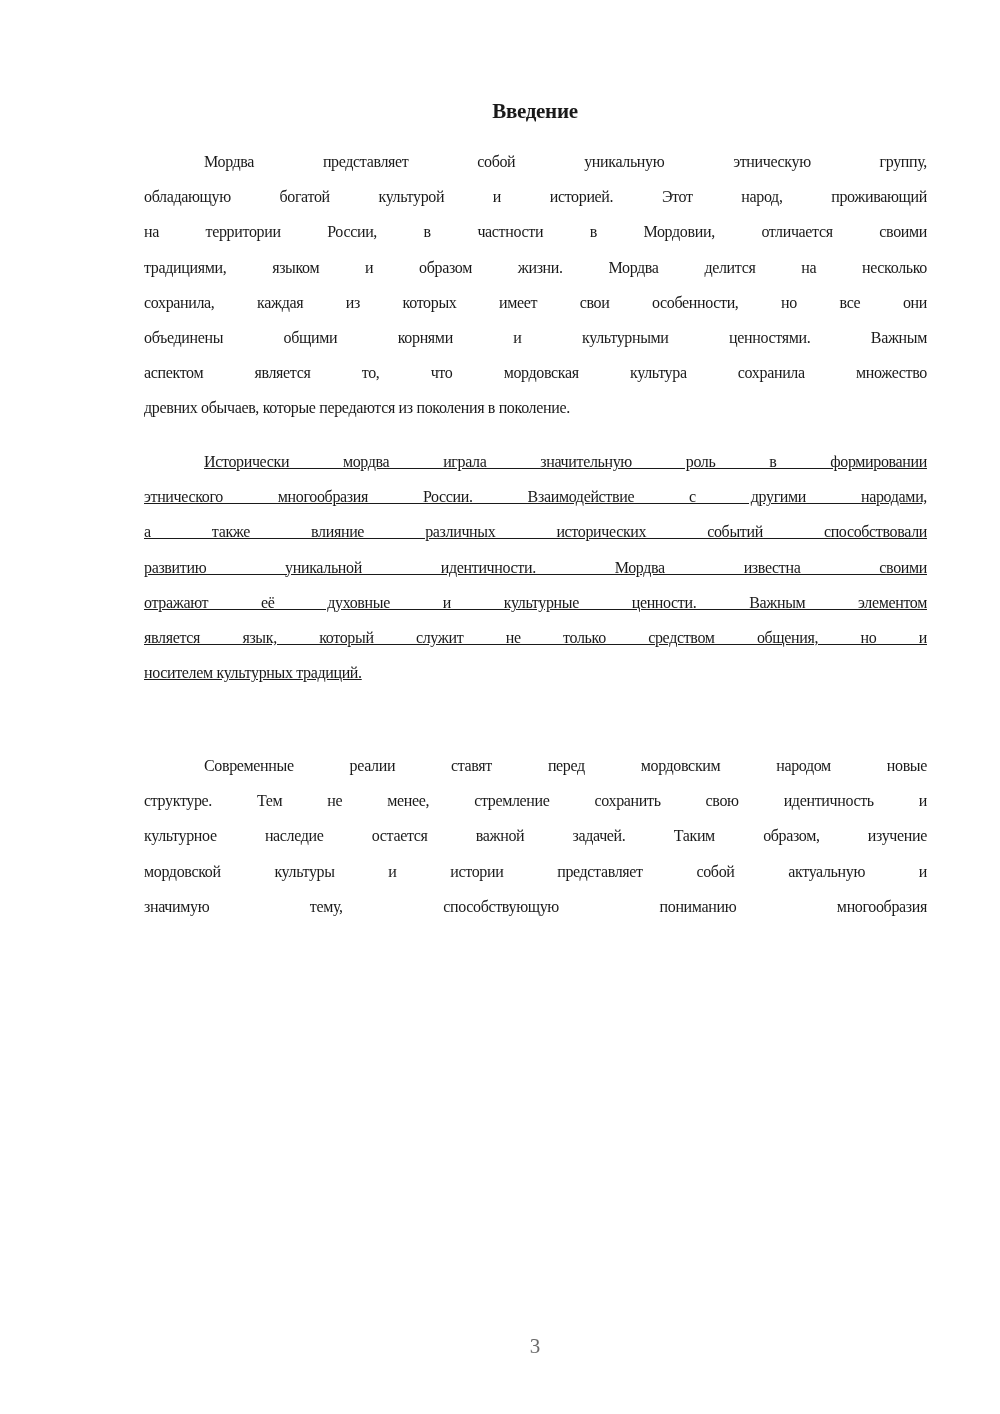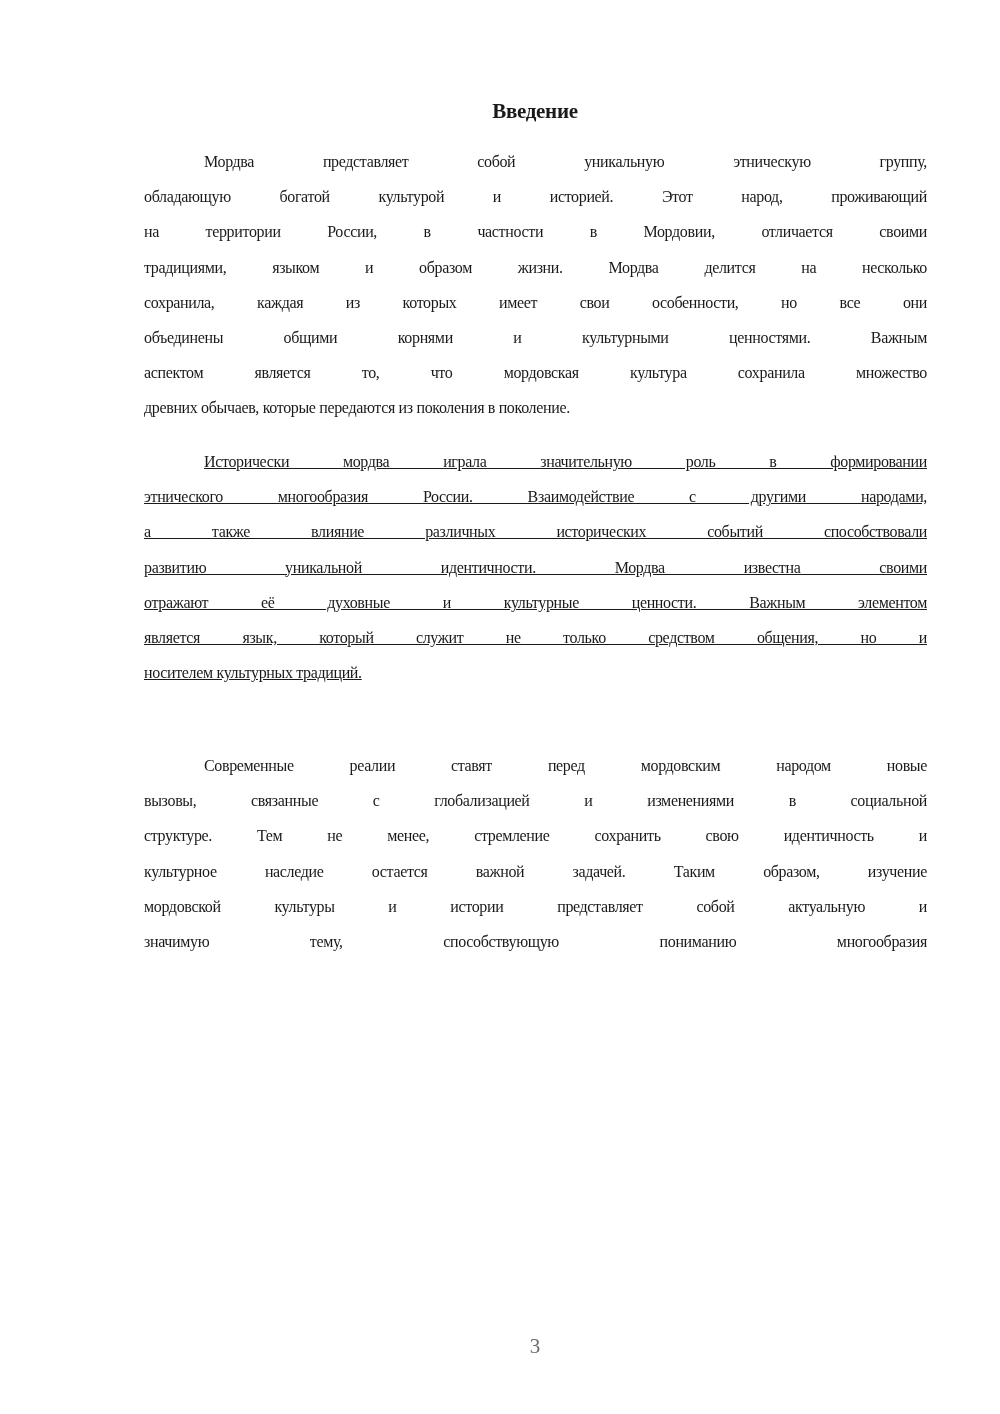--- a/index.html
+++ b/index.html
@@ -90,21 +90,20 @@
     <span class="line jline">этнического многообразия России. Взаимодействие с другими народами,</span>
     <span class="line jline">а также влияние различных исторических событий способствовали</span>
     <span class="line jline">развитию уникальной идентичности. Мордва известна своими</span>
     <span class="line jline">отражают её духовные и культурные ценности. Важным элементом</span>
     <span class="line jline">является язык, который служит не только средством общения, но и</span>
     <span class="line last">носителем культурных традиций.</span>
   </div>
 
   <div class="para" id="p3">
     <span class="line jline first">Современные реалии ставят перед мордовским народом новые</span>
-    <span class="line jline">вызовы, связанные с глобализацией и изменениями в социальной</span>
     <span class="line jline">структуре. Тем не менее, стремление сохранить свою идентичность и</span>
     <span class="line jline">культурное наследие остается важной задачей. Таким образом, изучение</span>
     <span class="line jline">мордовской культуры и истории представляет собой актуальную и</span>
     <span class="line jline">значимую тему, способствующую пониманию многообразия</span>
   </div>
 
   <div class="page-number">3</div>
 
 </div>
 

